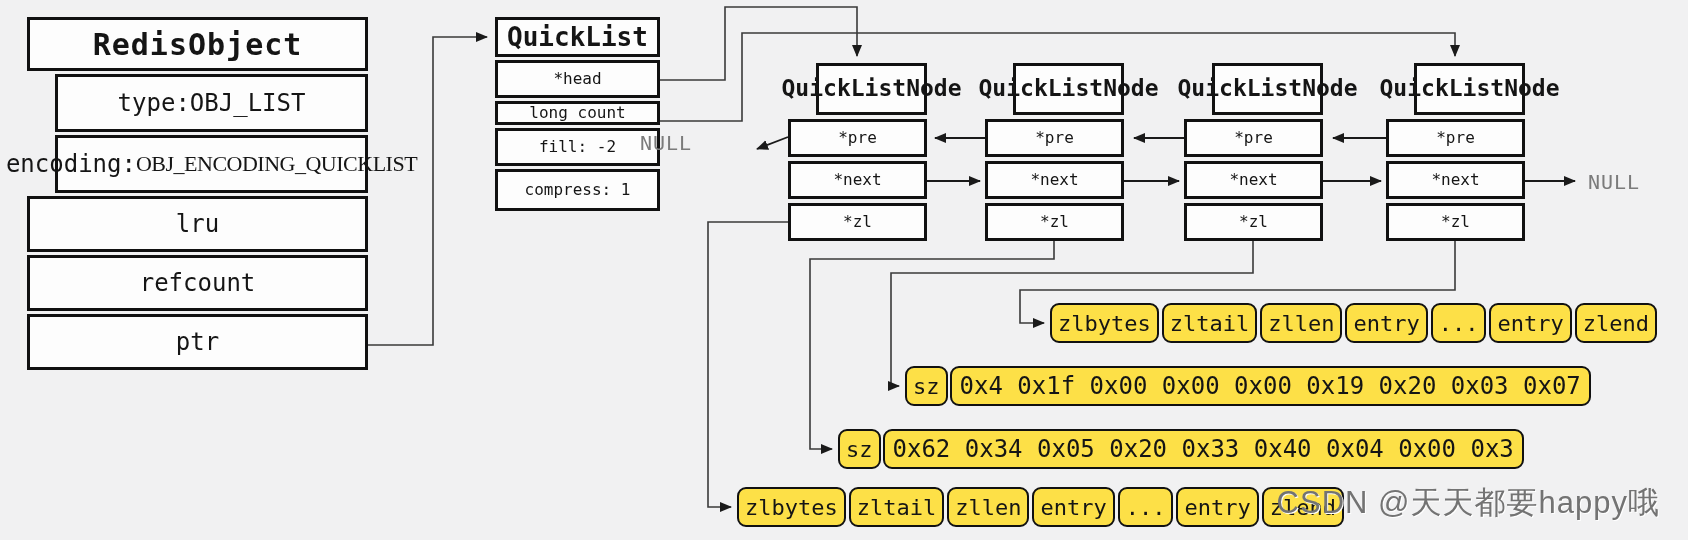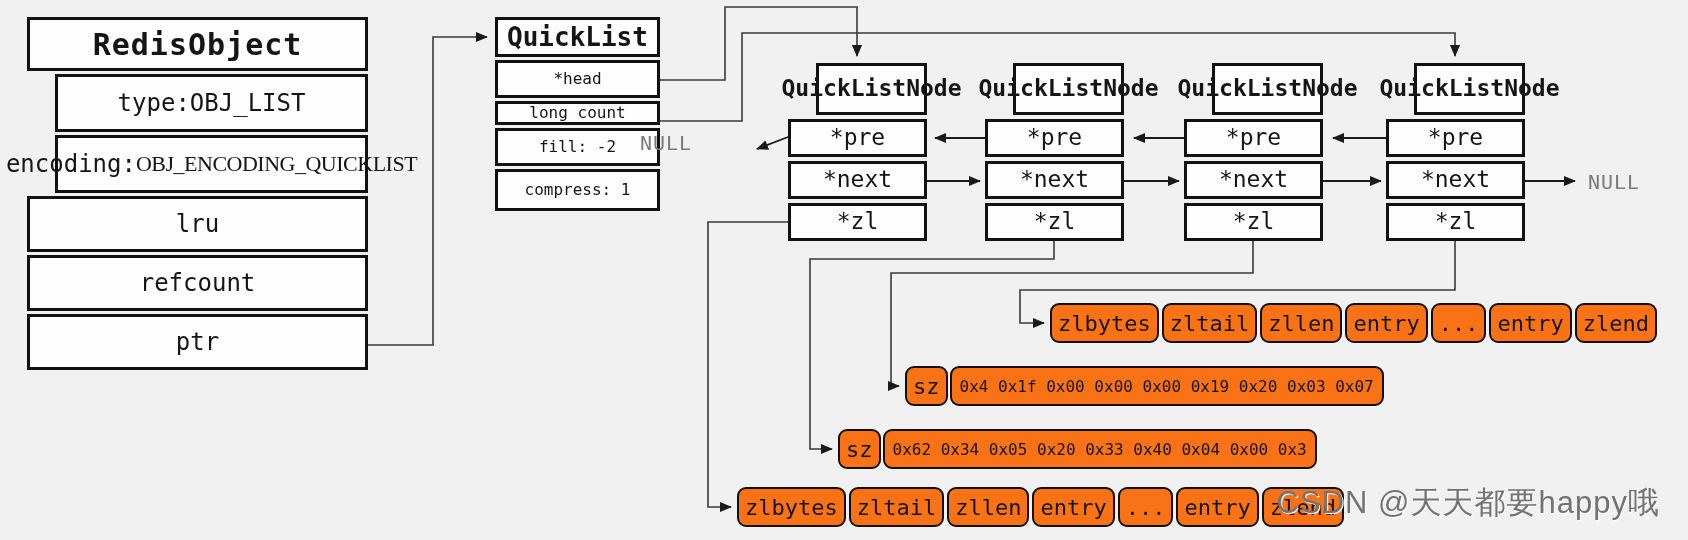--- a/index.html
+++ b/index.html
@@ -18,29 +18,29 @@
   }
   .cell.title{font-weight:bold;}
   .two-line{flex-direction:row;margin-left:28px;}
   .redis{left:27px;top:17px;width:341px;gap:3px;}
   .redis .title{font-size:30px;letter-spacing:1px;}
   .redis .enc2{font-size:22px;letter-spacing:-0.5px;font-family:Liberation Serif, serif;}
   .ql{left:495px;top:17px;width:165px;gap:3px;}
   .ql .cell{font-size:16px;}
   .ql .title{font-size:26px;}
   .node{width:139px;top:63px;gap:4px;}
-  .node .cell{font-size:23px;}
+  .node .cell{font-size:16px;}
   .node .title{font-size:23px;line-height:1.1;}
   .ziprow{position:absolute;display:flex;gap:3px;z-index:2;}
   .zcell{
-    background:#f97316;border:2.5px solid #111;border-radius:9px;box-sizing:border-box;
+    background:#fde047;border:2.5px solid #111;border-radius:9px;box-sizing:border-box;
     height:40px;display:flex;align-items:center;justify-content:center;
     padding:0 6px;font-size:22px;white-space:nowrap;
   }
-  .zcell.hex{font-size:16px;padding:0 8px;letter-spacing:0;border-radius:9px;}
+  .zcell.hex{font-size:24px;padding:0 8px;letter-spacing:0;border-radius:9px;}
   .nulltag{position:absolute;z-index:2;font-size:20px;color:#7b7b7b;letter-spacing:1px;}
   .watermark{
     position:absolute;right:28px;top:482px;z-index:3;
     font-family:"Liberation Sans","DejaVu Sans",sans-serif;
     font-size:31px;color:#737373;white-space:nowrap;letter-spacing:1px;
     text-shadow:1px 1px 0 #ffffff;
   }
 </style>
 </head>
 <body>

